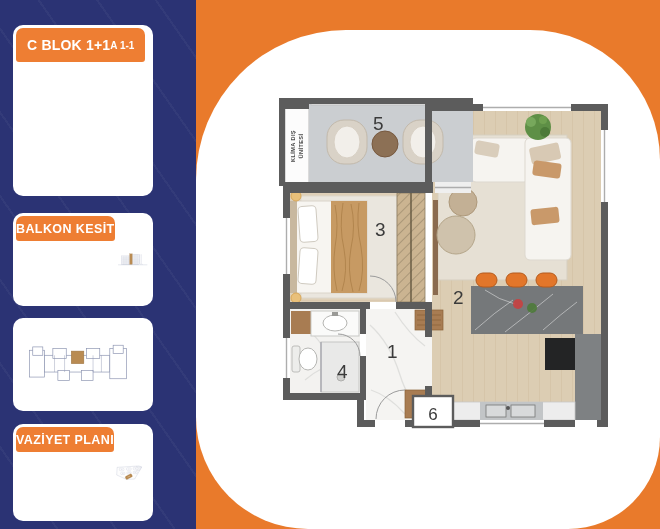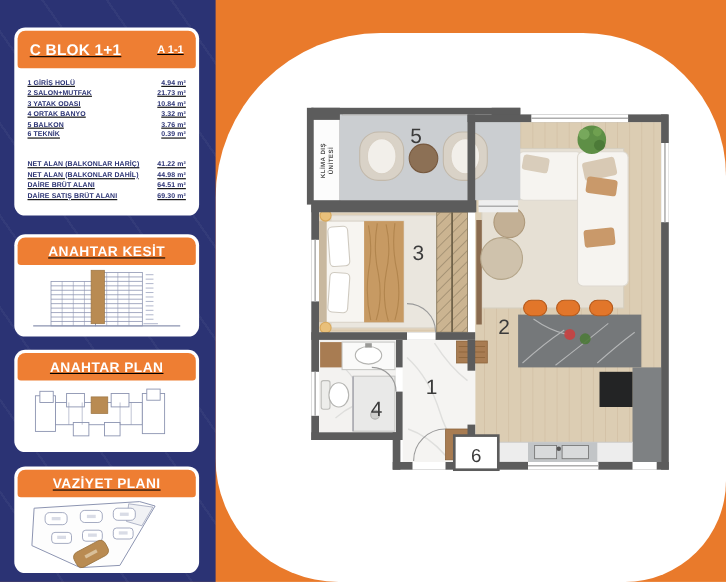--- a/index.html
+++ b/index.html
@@ -4,22 +4,22 @@
 <style>
   * { margin:0; padding:0; box-sizing:border-box; }
   html,body { width:660px; height:529px; overflow:hidden; }
   body { font-family:"Liberation Sans", sans-serif; background:#E97A2B; position:relative; }
 
   
   .sidebar { position:absolute; left:0; top:0; width:196px; height:529px; background:#2B3374; z-index:2; }
   .sidebar::before { content:""; position:absolute; inset:0;
     background:repeating-linear-gradient(55deg, transparent 0 46px, rgba(255,255,255,.04) 46px 48px); }
 
-  .card { position:absolute; left:13px; width:168px; background:#fff; border-radius:10px; padding:3px;
-          display:flex; flex-direction:column; overflow:hidden;text-decoration:underline; }
+  .card { position:absolute; left:13px; width:140px; background:#fff; border-radius:10px; padding:3px;
+          display:flex; flex-direction:row; overflow:hidden; }
   .card-unit   { top:25px;  height:171px; }
   .card-kesit  { top:213px; height:93px; }
   .card-plan   { top:318px; height:93px; }
   .card-vaziyet{ top:424px; height:97px; }
 
   .band { background:#EE7E33; color:#fff; font-weight:bold; border-radius:7px 7px 3px 3px;
           display:flex; align-items:center; justify-content:center; flex:none; }
   .band-unit { height:34px; justify-content:space-between; padding:0 11px; }
   .band-unit .blok { font-size:14px; letter-spacing:.2px; }
   .band-unit .code { font-size:10px; }
@@ -93,21 +93,21 @@
         </div>
       <div class="info-row">
           <span>DAİRE SATIŞ BRÜT ALANI</span>
           <span>69.30 m²</span>
         </div>
     </div>
   </div>
 
   <div class="card card-kesit">
     <div class="band band-small">
-      <span>ANAHTAR KESİT</span>
+      <span>BALKON KESİT</span>
     </div>
     <svg class="mini-svg" viewBox="0 0 160 60">
       <g stroke="#8B93B0" stroke-width="0.7" fill="none">
         <rect x="30" y="14" width="40" height="40"></rect>
         <rect x="70" y="6" width="42" height="48"></rect>
         <g>
           <line x1="30" y1="18" x2="112" y2="18"></line>
             <line x1="30" y1="22" x2="112" y2="22"></line>
           <line x1="30" y1="26" x2="112" y2="26"></line>
             <line x1="30" y1="30" x2="112" y2="30"></line>
@@ -142,23 +142,20 @@
             <line x1="115" y1="44" x2="122" y2="44"></line>
           <line x1="115" y1="48" x2="122" y2="48"></line>
             <line x1="113" y1="52" x2="126" y2="52"></line>
         </g>
       </g>
       <rect x="66" y="4" width="12" height="48" fill="#B98B52" stroke="#9A7340" stroke-width="0.6"></rect>
     </svg>
   </div>
 
   <div class="card card-plan">
-    <div class="band band-small">
-      <span>ANAHTAR PLAN</span>
-    </div>
     <svg class="mini-svg" viewBox="0 0 160 58">
       <g stroke="#8B93B0" stroke-width="0.8" fill="#fff">
         <rect x="16" y="12" width="18" height="32"></rect>
         <rect x="20" y="8" width="12" height="10"></rect>
         <rect x="34" y="18" width="78" height="20"></rect>
         <rect x="44" y="10" width="16" height="12"></rect>
         <rect x="84" y="10" width="16" height="12"></rect>
         <rect x="50" y="36" width="14" height="12"></rect>
         <rect x="78" y="36" width="14" height="12"></rect>
         <rect x="112" y="10" width="20" height="36"></rect>

